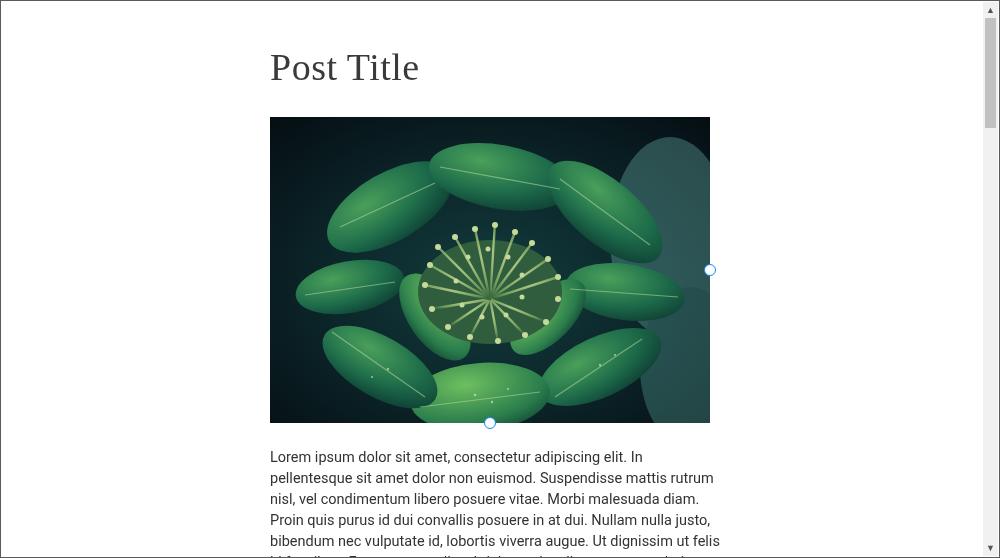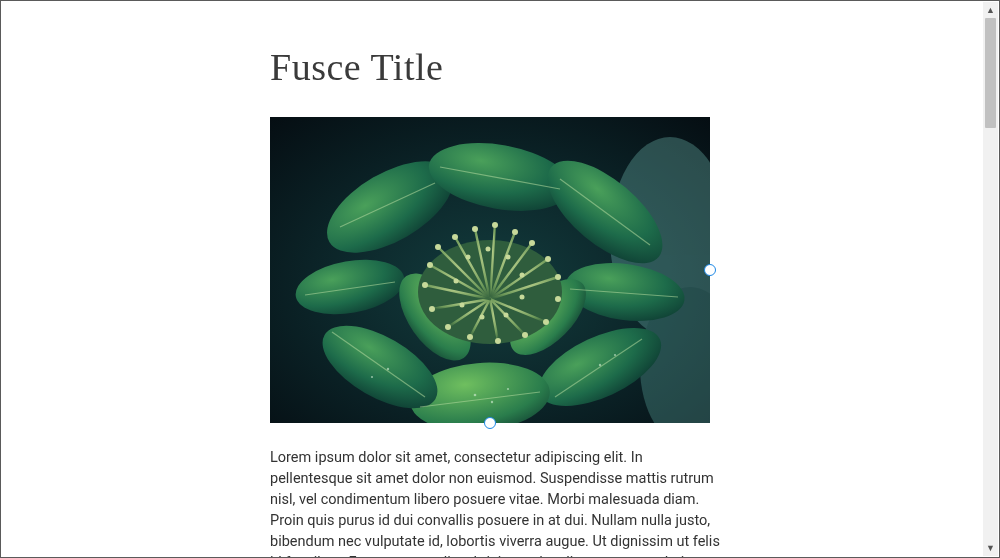--- a/index.html
+++ b/index.html
@@ -106,21 +106,21 @@
     width: 450px;
   }
 </style>
 </head>
 <body>
 
 <div class="viewport">
 
   <div class="page">
 
-    <h1 class="post-title">Fusce Title</h1>
+    <h1 class="post-title">Post Title</h1>
 
     <div class="image-block">
       <svg viewBox="0 0 440 306" preserveAspectRatio="xMidYMid slice">
         <defs>
           <radialGradient id="bg" cx="50%" cy="55%" r="75%">
             <stop offset="0%" stop-color="#133d3e"></stop>
             <stop offset="55%" stop-color="#0b2327"></stop>
             <stop offset="100%" stop-color="#050d12"></stop>
           </radialGradient>
           <radialGradient id="leaf" cx="35%" cy="30%" r="80%">

